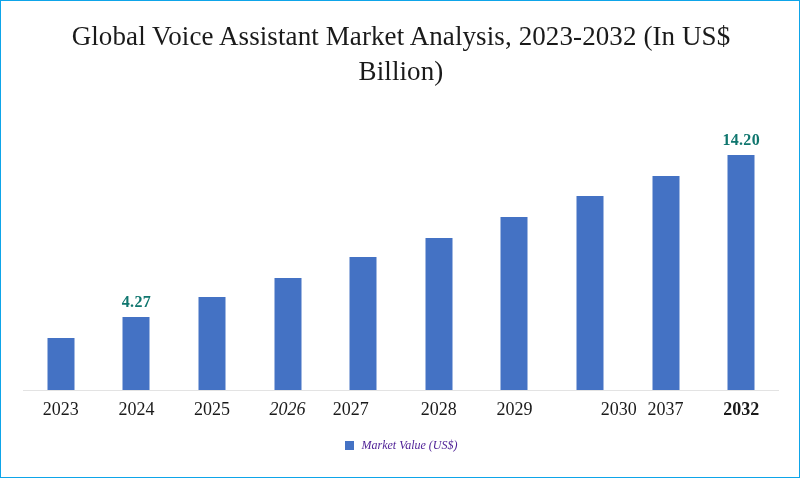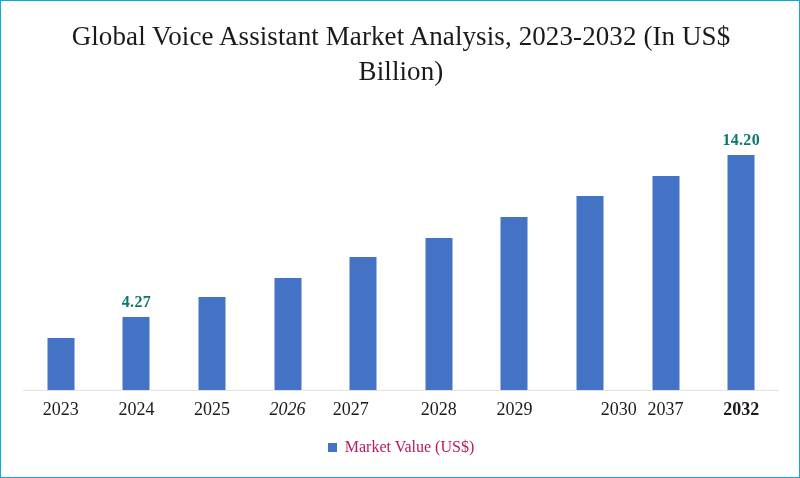--- a/index.html
+++ b/index.html
@@ -98,23 +98,24 @@
     justify-content: center;
     gap: 8px;
   }
   .legend-swatch {
     width: 9px;
     height: 9px;
     background: #4472c4;
     display: inline-block;
   }
   .legend-label {
-    font-size: 16px;
-    color: #be185d;
+    font-size: 12px;
+    color: #4c1d95;
     font-family: "Liberation Serif", "DejaVu Serif", serif;
+    font-style: italic;
   }
 </style>
 </head>
 <body>
 
 <div class="chart-frame">
 
   <div class="chart-title">Global Voice Assistant Market Analysis, 2023-2032 (In US$ Billion)</div>
 
   <div class="bars">

